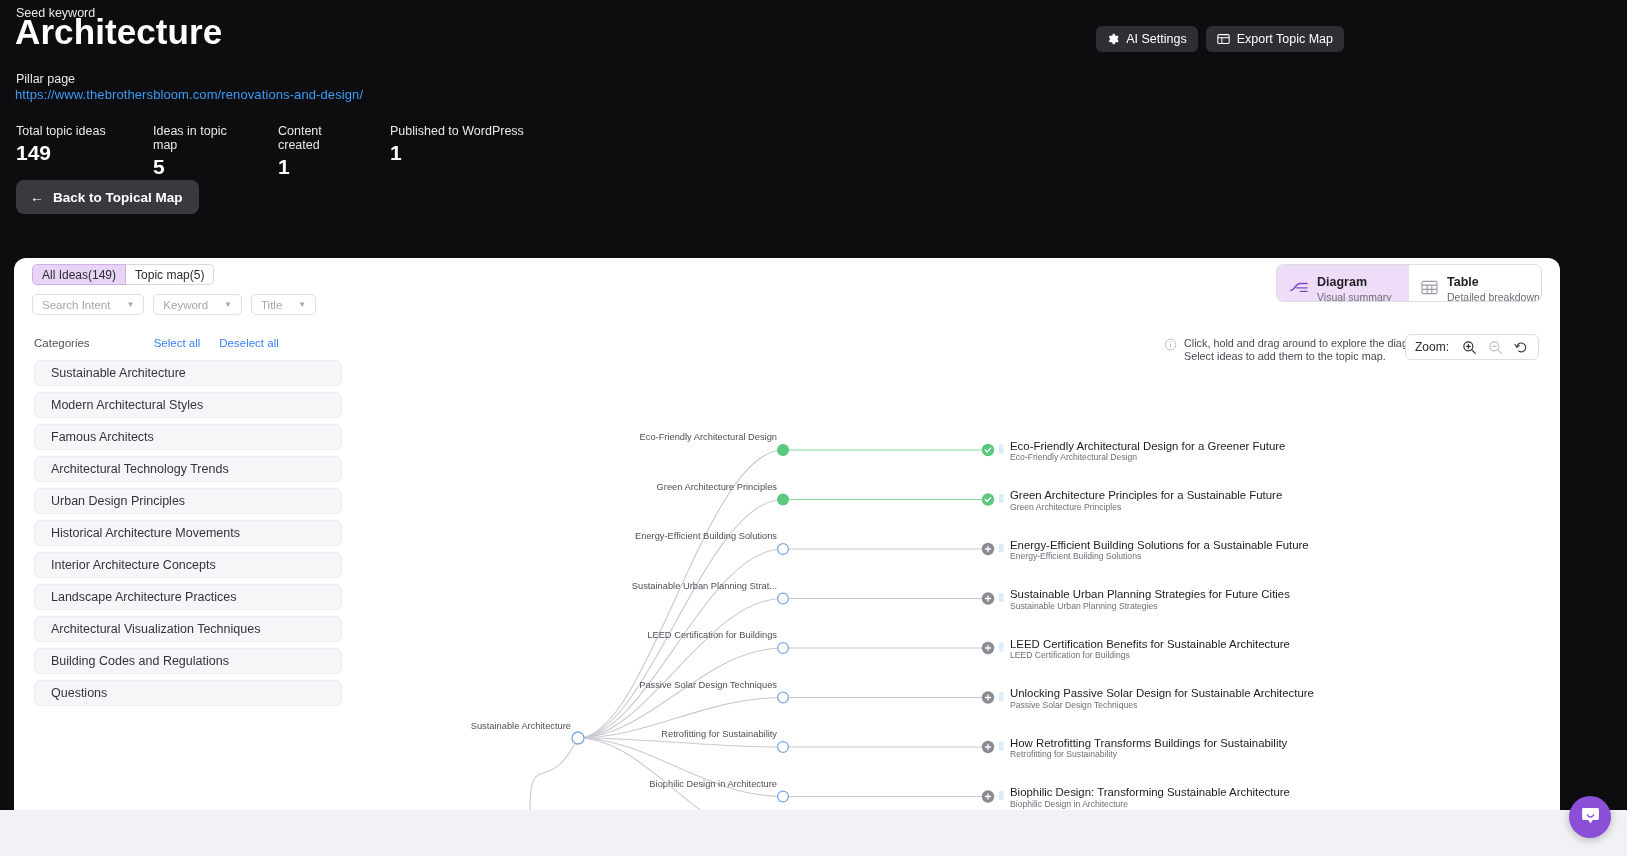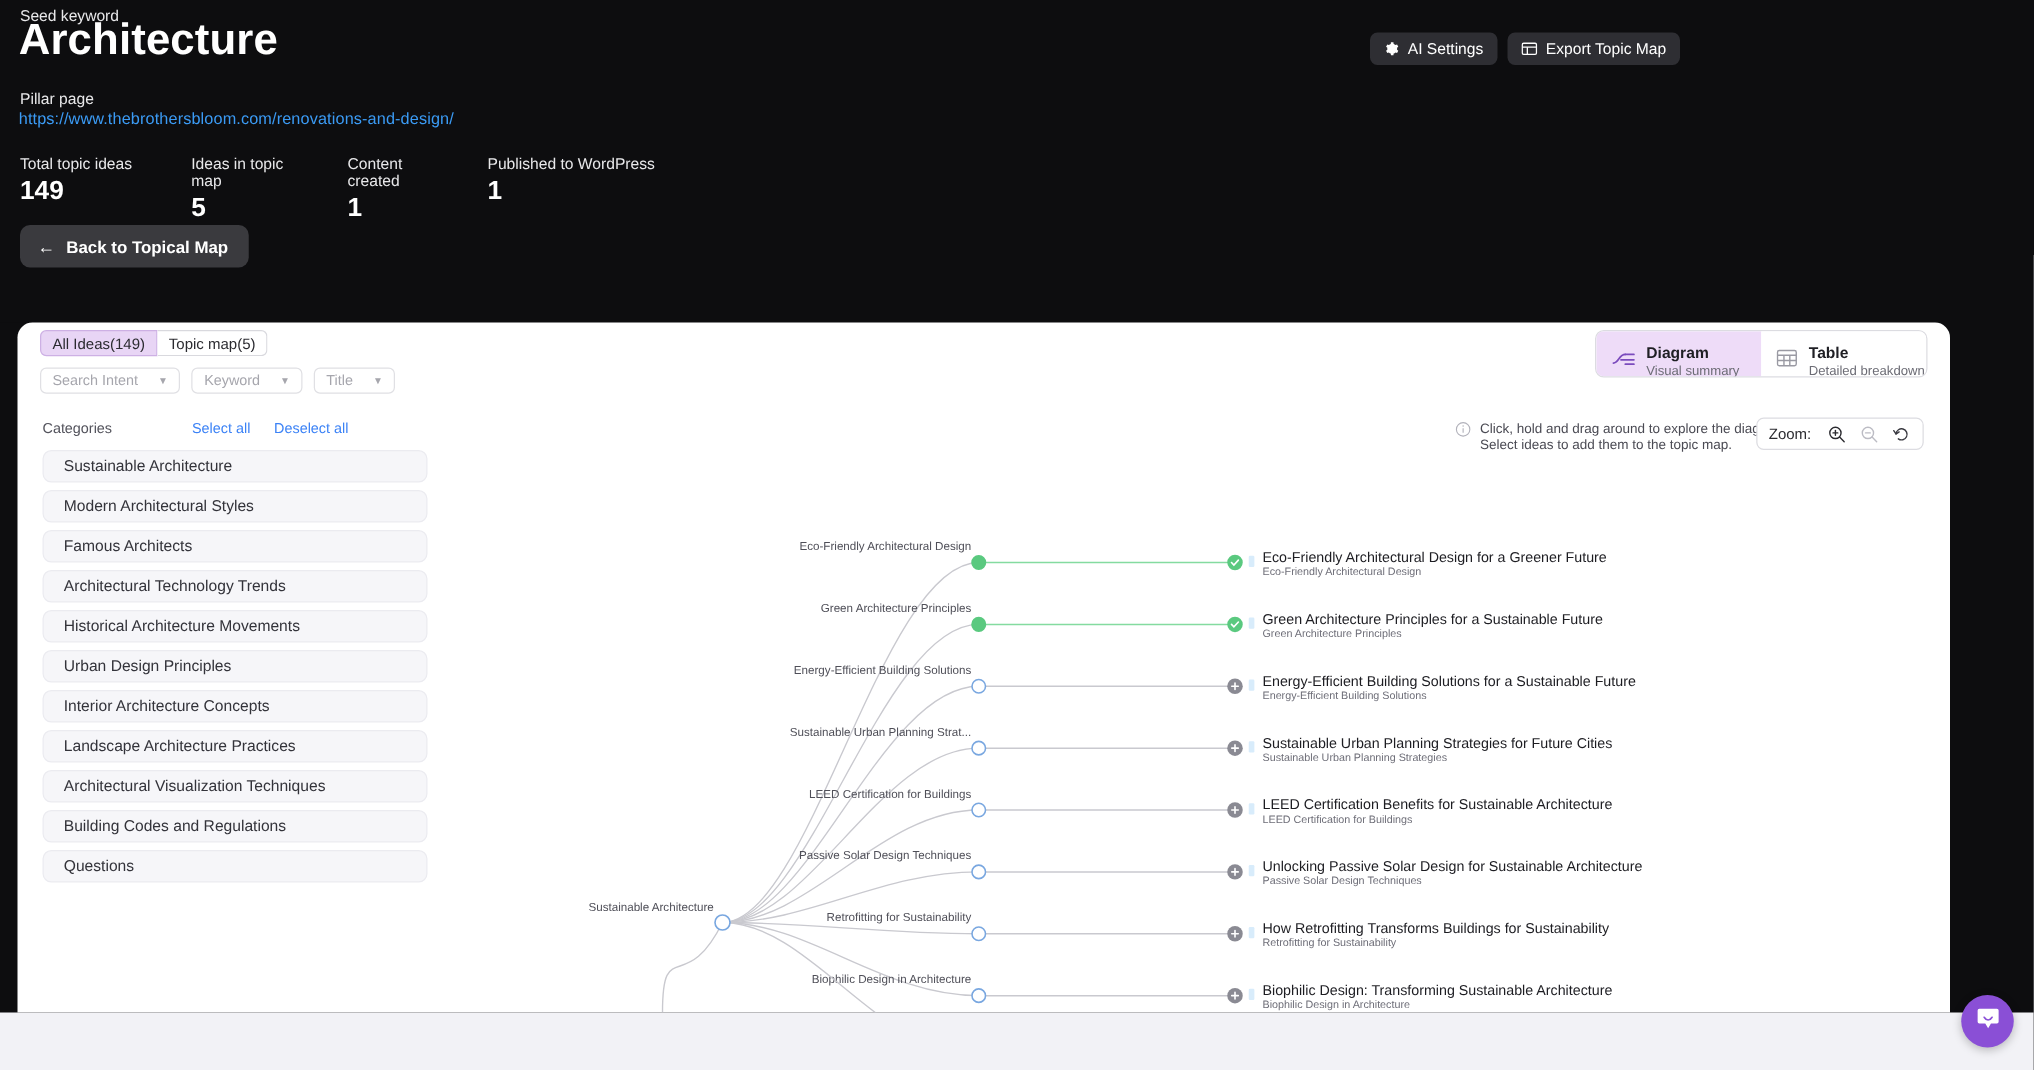--- a/index.html
+++ b/index.html
@@ -260,22 +260,22 @@
     <div class="cat-head">
       <span class="cat-title">Categories</span>
       <span class="lnk first">Select all</span>
       <span class="lnk second">Deselect all</span>
     </div>
     <div class="cat-list" id="cat-list">
         <div class="cat-item">Sustainable Architecture</div>
         <div class="cat-item">Modern Architectural Styles</div>
         <div class="cat-item">Famous Architects</div>
         <div class="cat-item">Architectural Technology Trends</div>
+        <div class="cat-item">Urban Design Principles</div>
         <div class="cat-item">Historical Architecture Movements</div>
-        <div class="cat-item">Urban Design Principles</div>
         <div class="cat-item">Interior Architecture Concepts</div>
         <div class="cat-item">Landscape Architecture Practices</div>
         <div class="cat-item">Architectural Visualization Techniques</div>
         <div class="cat-item">Building Codes and Regulations</div>
         <div class="cat-item">Questions</div>
       </div>
   </div>
 
   <div class="diag-hint">
     <span>

